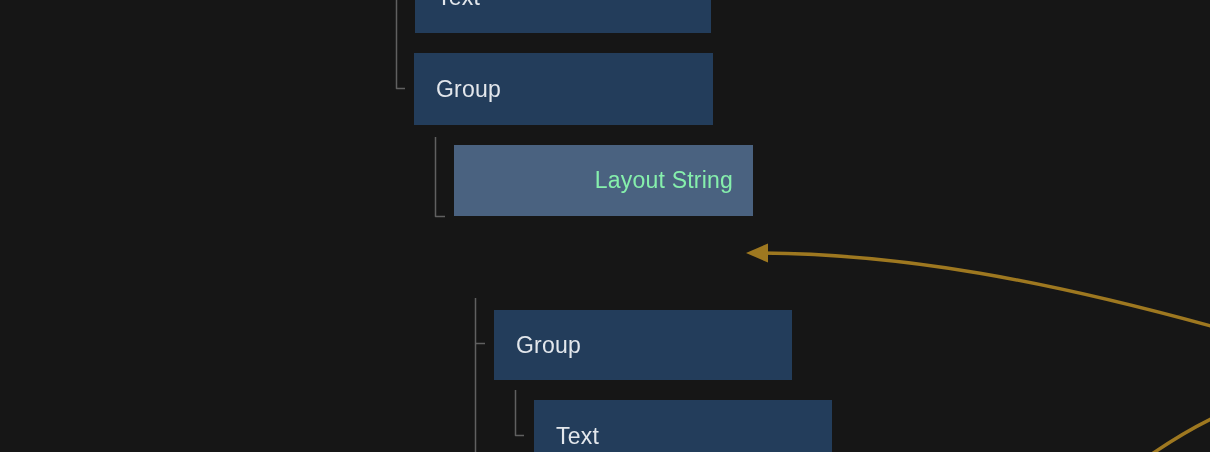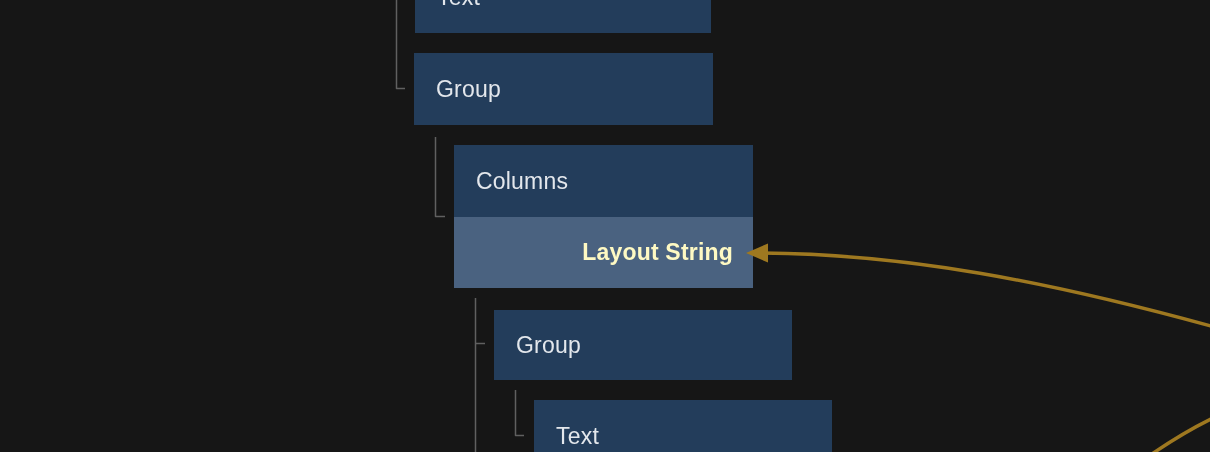--- a/index.html
+++ b/index.html
@@ -33,23 +33,23 @@
     white-space: nowrap;
   }
   .port-row {
     display: flex;
     align-items: center;
     justify-content: flex-end;
     height: 71px;
     padding-right: 20px;
     background: #4a6280;
     font-size: 23px;
-    font-weight: 700;
+    font-weight: 400;
     letter-spacing: 0.2px;
-    color: #fef9c3;
+    color: #86efac;
     white-space: nowrap;
   }
   
   .n-text-top   { left: 415px; top: -39px; width: 296px; height: 72px; }
   .n-group-top  { left: 414px; top:  53px; width: 299px; height: 72px; }
   .n-columns    { left: 454px; top: 145px; width: 299px; }
   .n-columns .node-label { height: 72px; }
   .n-group-mid  { left: 494px; top: 310px; width: 298px; height: 70px; }
   .n-group-mid .node-label { height: 70px; }
   .n-text-bot   { left: 534px; top: 400px; width: 298px; height: 72px; }
@@ -68,21 +68,20 @@
 
   <div class="node n-text-top">
     <div class="node-label">Text</div>
   </div>
 
   <div class="node n-group-top">
     <div class="node-label">Group</div>
   </div>
 
   <div class="node n-columns">
-    <div class="node-label">Columns</div>
     <div class="port-row">
       <span>Layout String</span>
     </div>
   </div>
 
   <div class="node n-group-mid">
     <div class="node-label">Group</div>
   </div>
 
   <div class="node n-text-bot">

